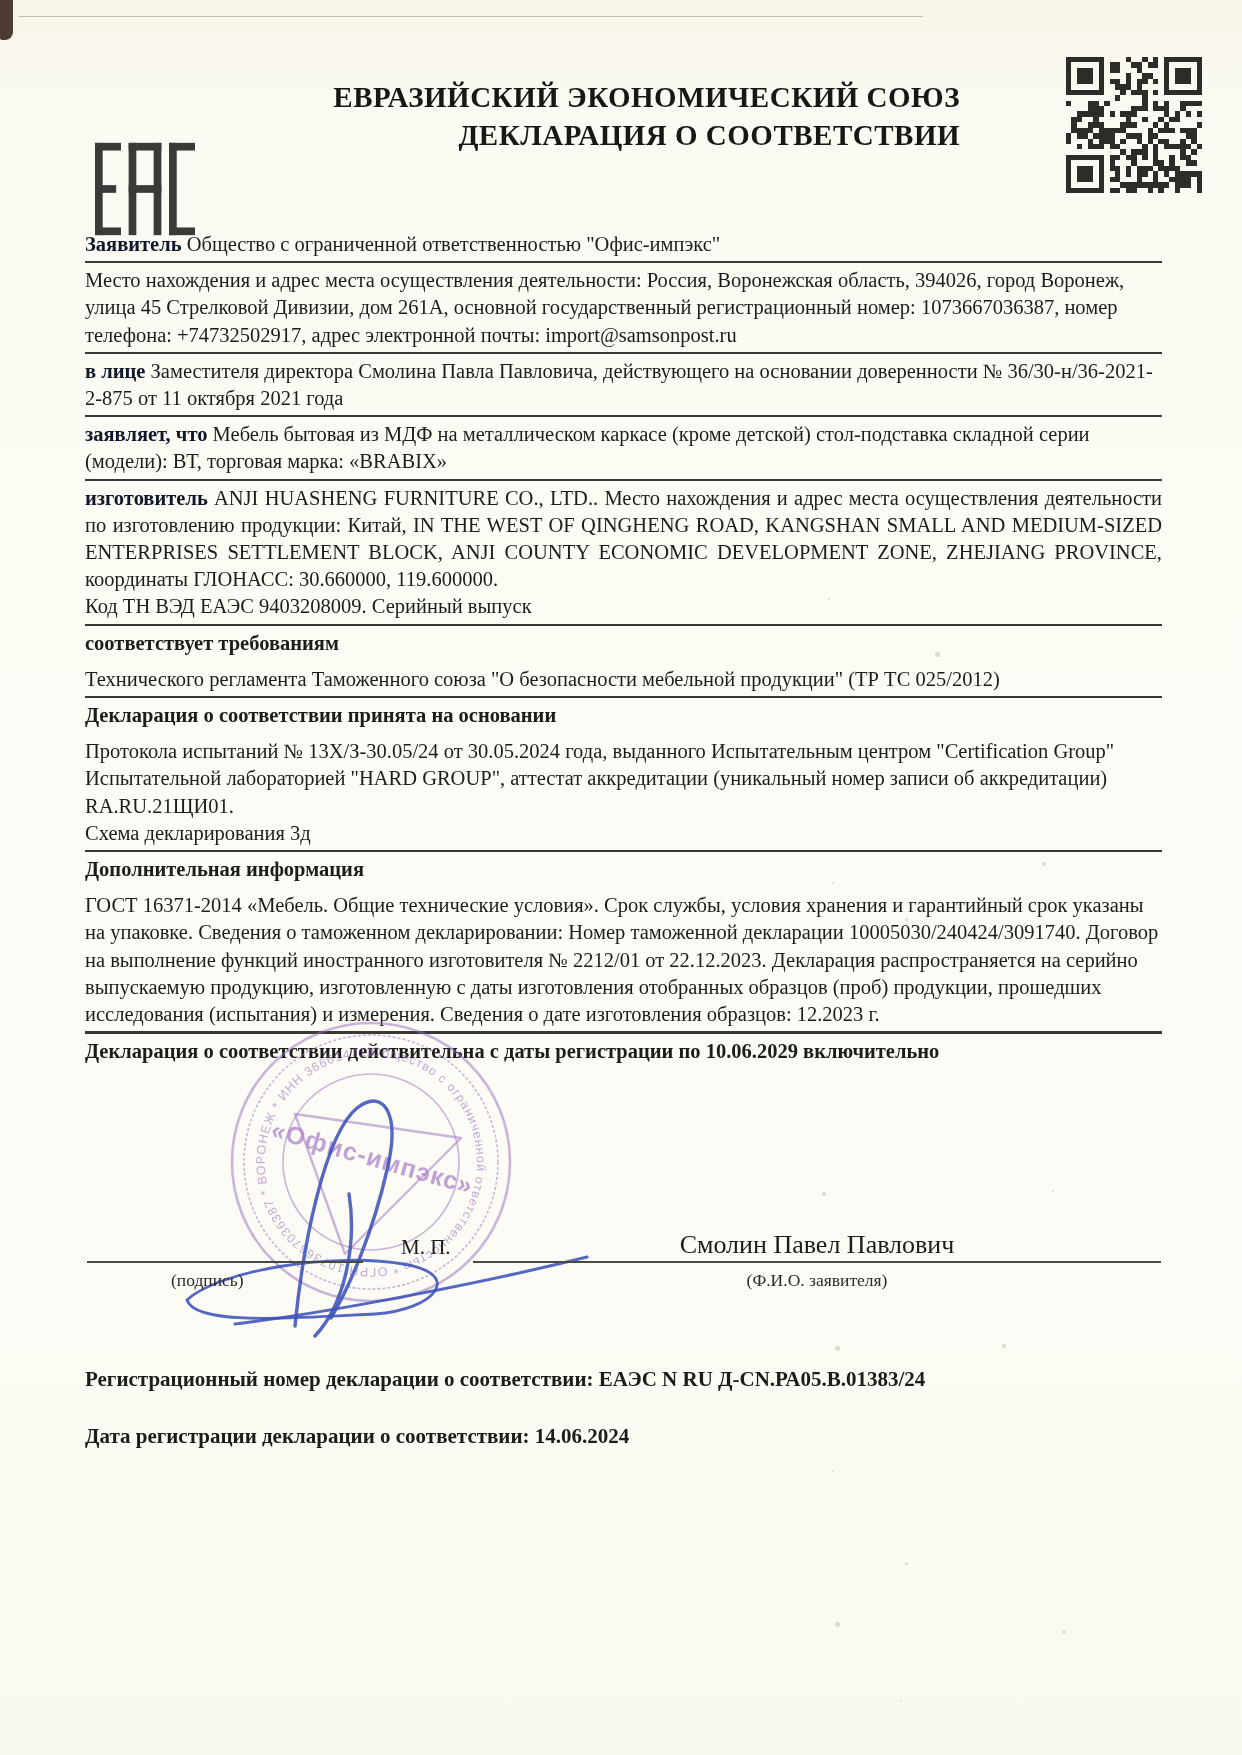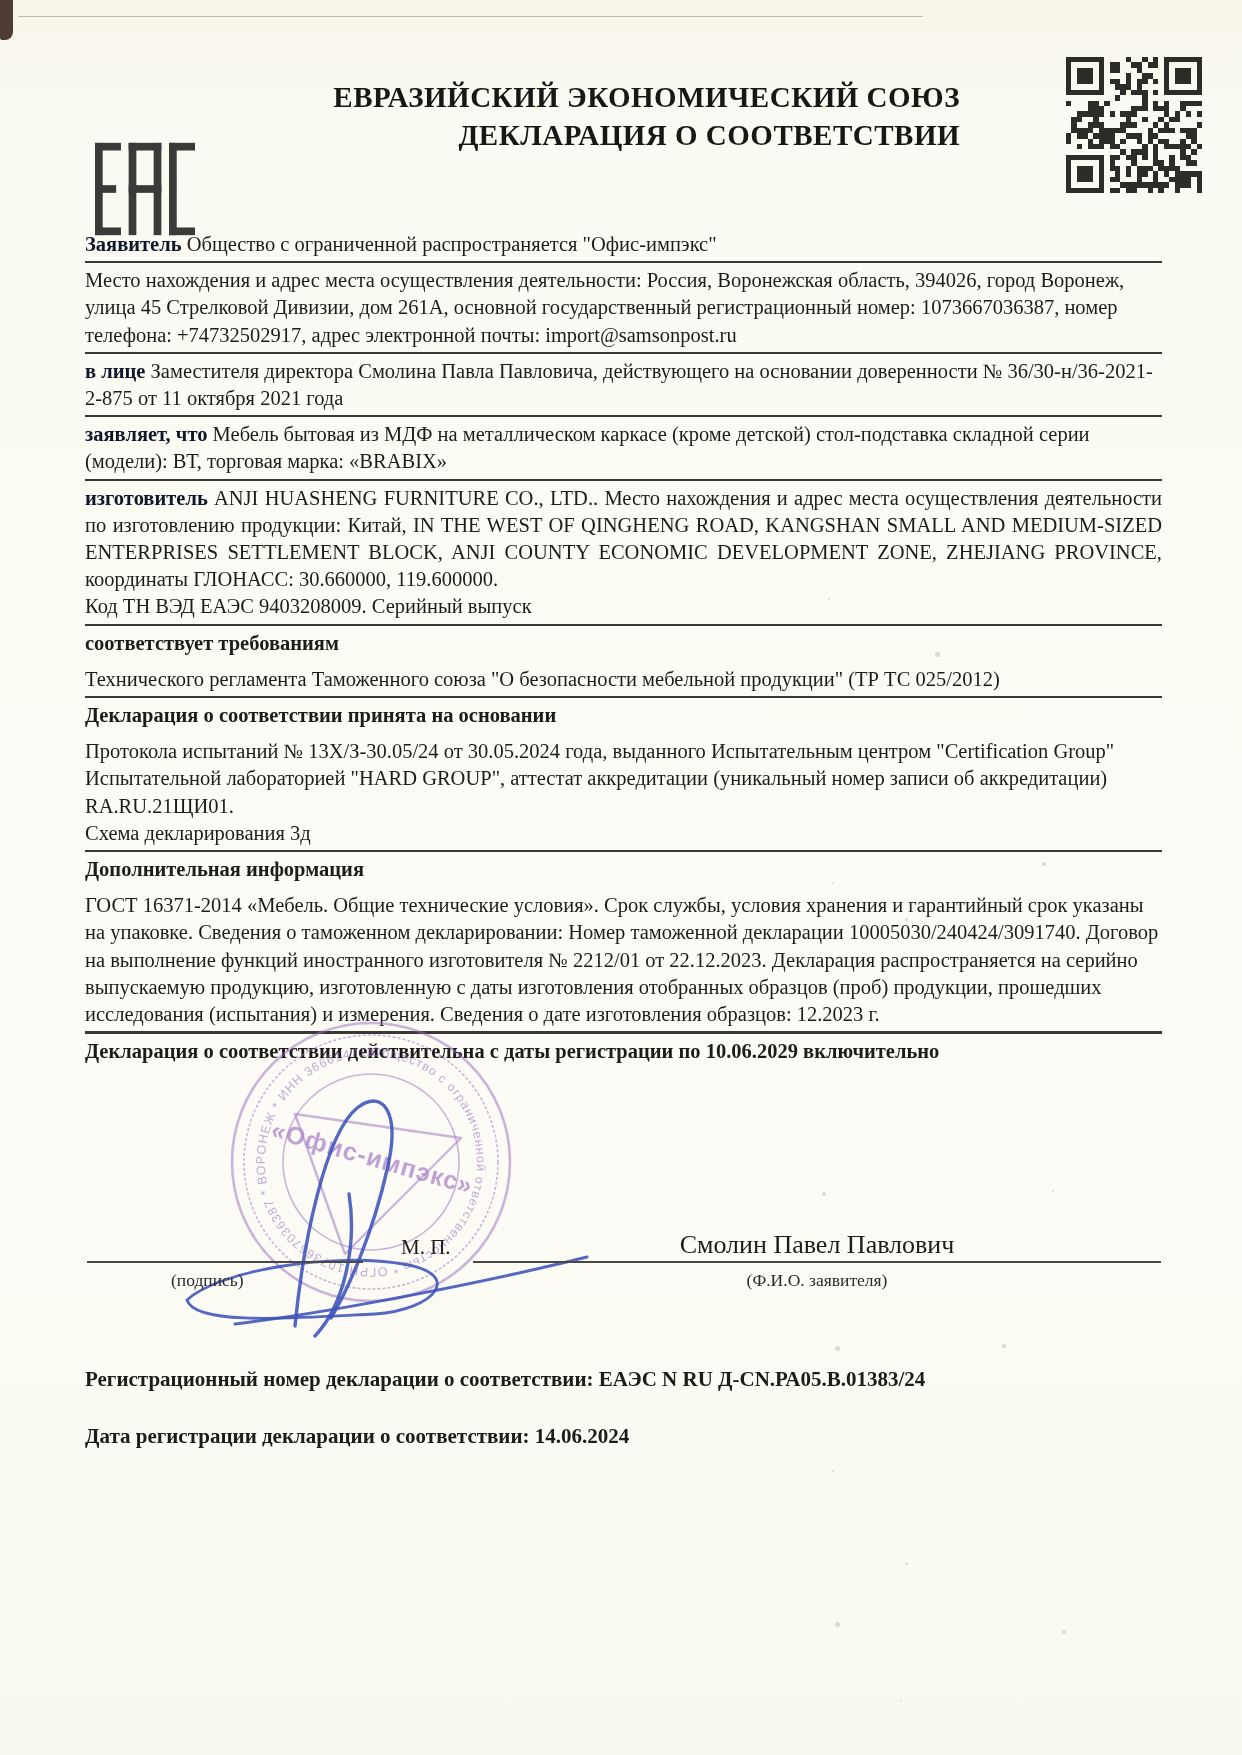--- a/index.html
+++ b/index.html
@@ -390,21 +390,21 @@
         <rect x="17" y="24" width="1" height="1" fill="#2e2c28"></rect>
         <rect x="20" y="24" width="1" height="1" fill="#2e2c28"></rect>
         <rect x="24" y="24" width="1" height="1" fill="#2e2c28"></rect>
       </svg>
   </div>
 
   <div class="content">
 
     <div class="sec">
       <p><b>Заявитель</b>
-      <span>Общество с ограниченной распространяется "Офис-импэкс"</span></p>
+      <span>Общество с ограниченной ответственностью "Офис-импэкс"</span></p>
     </div>
 
     <div class="sec">
       <p>Место нахождения и адрес места осуществления деятельности: Россия, Воронежская область, 394026, город Воронеж, улица 45 Стрелковой Дивизии, дом 261А, основной государственный регистрационный номер: 1073667036387, номер телефона: +74732502917, адрес электронной почты: import@samsonpost.ru</p>
     </div>
 
     <div class="sec">
       <p><b>в лице</b>
       <span>Заместителя директора Смолина Павла Павловича, действующего на основании доверенности № 36/30-н/36-2021-2-875 от 11 октября 2021 года</span></p>
     </div>

